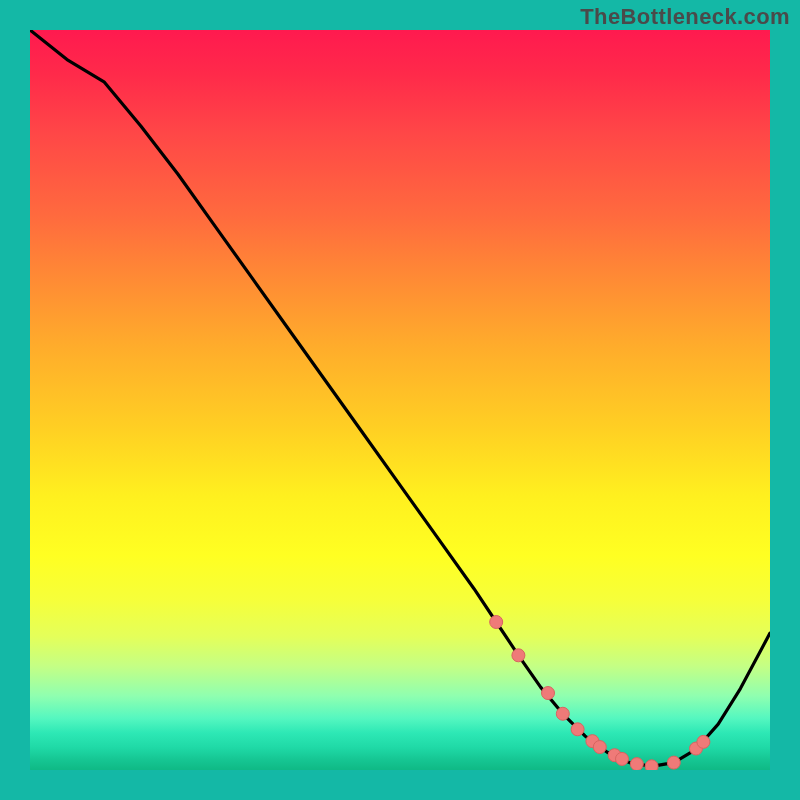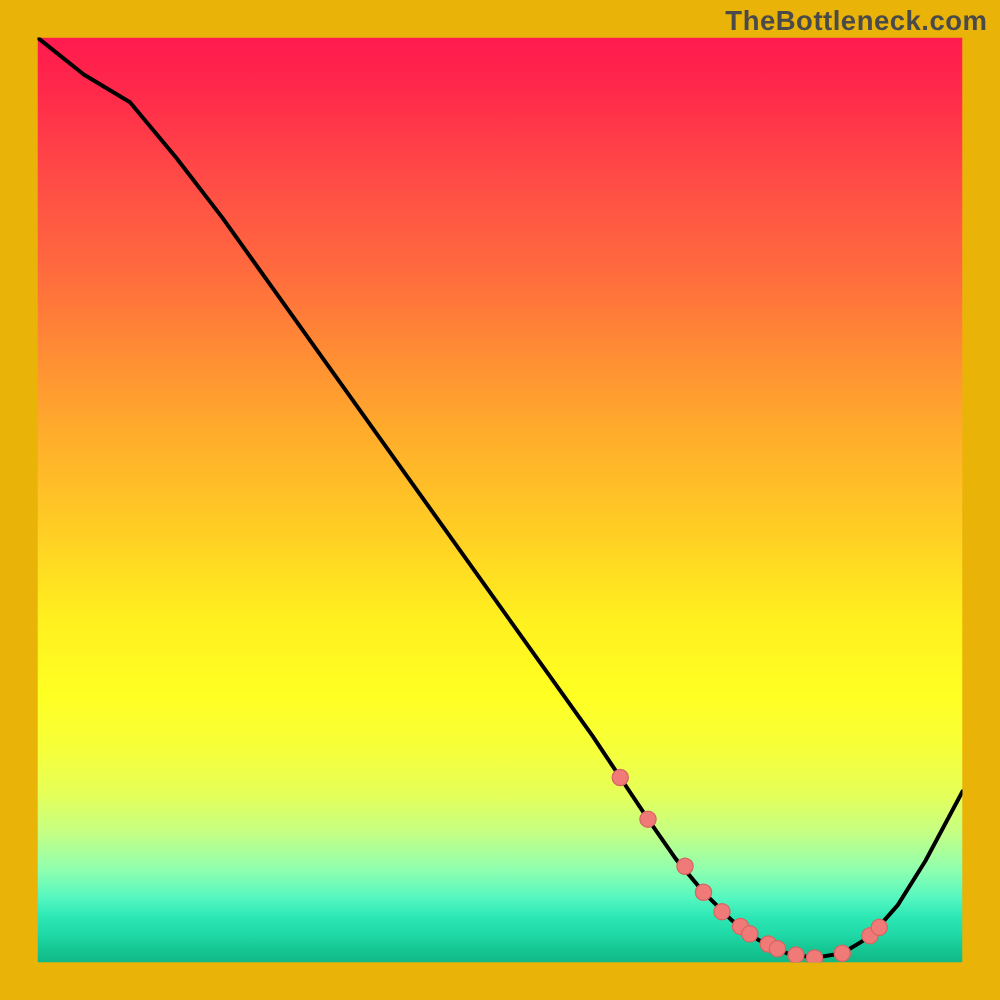--- a/index.html
+++ b/index.html
@@ -8,21 +8,21 @@
     width: 800px;
     height: 800px;
     background: #000;
     overflow: hidden;
     font-family: Arial, Helvetica, sans-serif;
   }
   .frame {
     position: relative;
     width: 800px;
     height: 800px;
-    background: #eab308;
+    background: #14b8a6;
   }
   .watermark {
     position: absolute;
     top: 4px;
     right: 10px;
     color: #4a4a4a;
     font-size: 22px;
     font-weight: 600;
     letter-spacing: 0.4px;
     z-index: 5;

